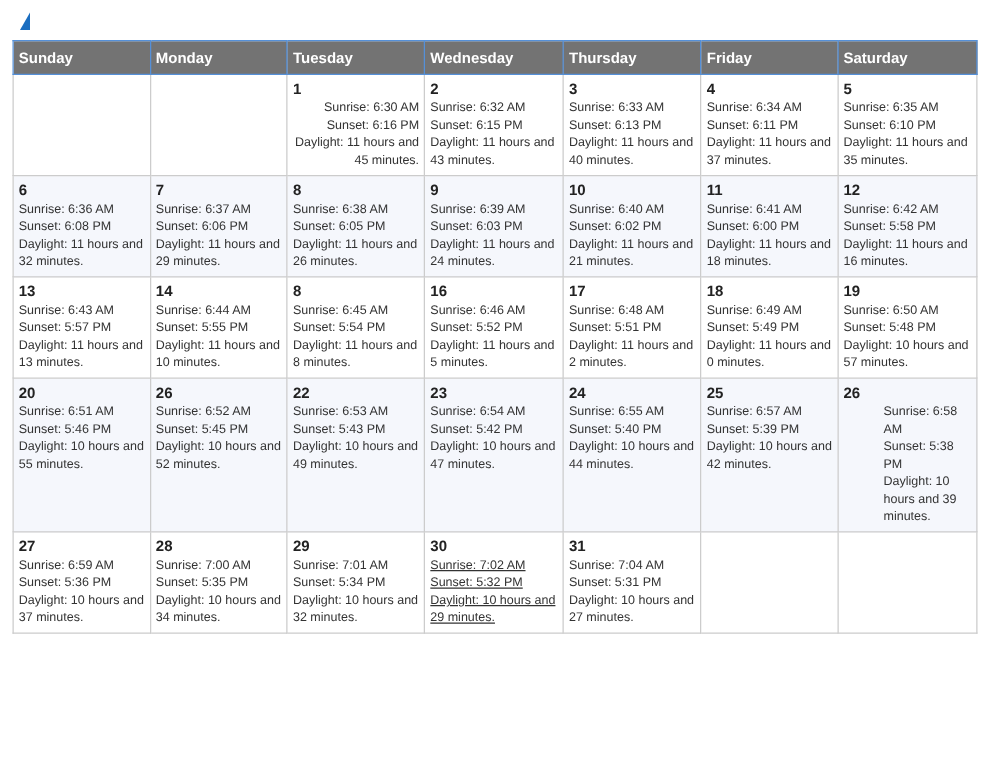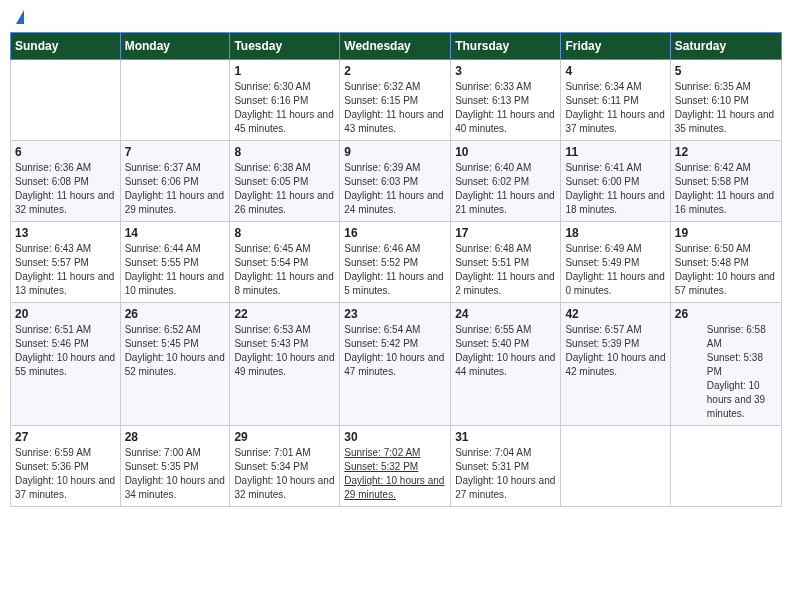--- a/index.html
+++ b/index.html
@@ -59,21 +59,21 @@
       font-size: 15px;
       color: #555;
       margin-top: 2px;
     }
     table {
       width: 100%;
       border-collapse: collapse;
       font-size: 11px;
     }
     thead tr th {
-      background-color: #14532d;
+      background-color: #737373;
       color: #fff;
       padding: 6px 4px;
       text-align: left;
       font-size: 12px;
       font-weight: bold;
       border: 1px solid #5590d8;
     }
     tbody tr td {
       border: 1px solid #ccc;
       vertical-align: top;
@@ -128,21 +128,21 @@
         <th>Friday</th>
         <th>Saturday</th>
       </tr>
   </thead>
   <tbody id="calendar-body">
       <tr>
         <td class="empty"></td>
         <td class="empty"></td>
         <td>
           <div class="day-number">1</div>
-          <div class="day-info" style="white-space: pre-line;">Sunrise: 6:30 AM
+          <div class="day-info" style="white-space: pre-line; text-align: right;">Sunrise: 6:30 AM
 Sunset: 6:16 PM
 Daylight: 11 hours and 45 minutes.</div>
         </td>
         <td>
           <div class="day-number">2</div>
           <div class="day-info" style="white-space: pre-line;">Sunrise: 6:32 AM
 Sunset: 6:15 PM
 Daylight: 11 hours and 43 minutes.</div>
         </td>
         <td>
@@ -277,21 +277,21 @@
 Sunset: 5:42 PM
 Daylight: 10 hours and 47 minutes.</div>
         </td>
         <td>
           <div class="day-number">24</div>
           <div class="day-info" style="white-space: pre-line;">Sunrise: 6:55 AM
 Sunset: 5:40 PM
 Daylight: 10 hours and 44 minutes.</div>
         </td>
         <td>
-          <div class="day-number">42</div>
+          <div class="day-number">25</div>
           <div class="day-info" style="white-space: pre-line;">Sunrise: 6:57 AM
 Sunset: 5:39 PM
 Daylight: 10 hours and 42 minutes.</div>
         </td>
         <td>
           <div class="day-number">26</div>
           <div class="day-info" style="white-space: pre-line; margin-left: 32px;">Sunrise: 6:58 AM
 Sunset: 5:38 PM
 Daylight: 10 hours and 39 minutes.</div>
         </td>

